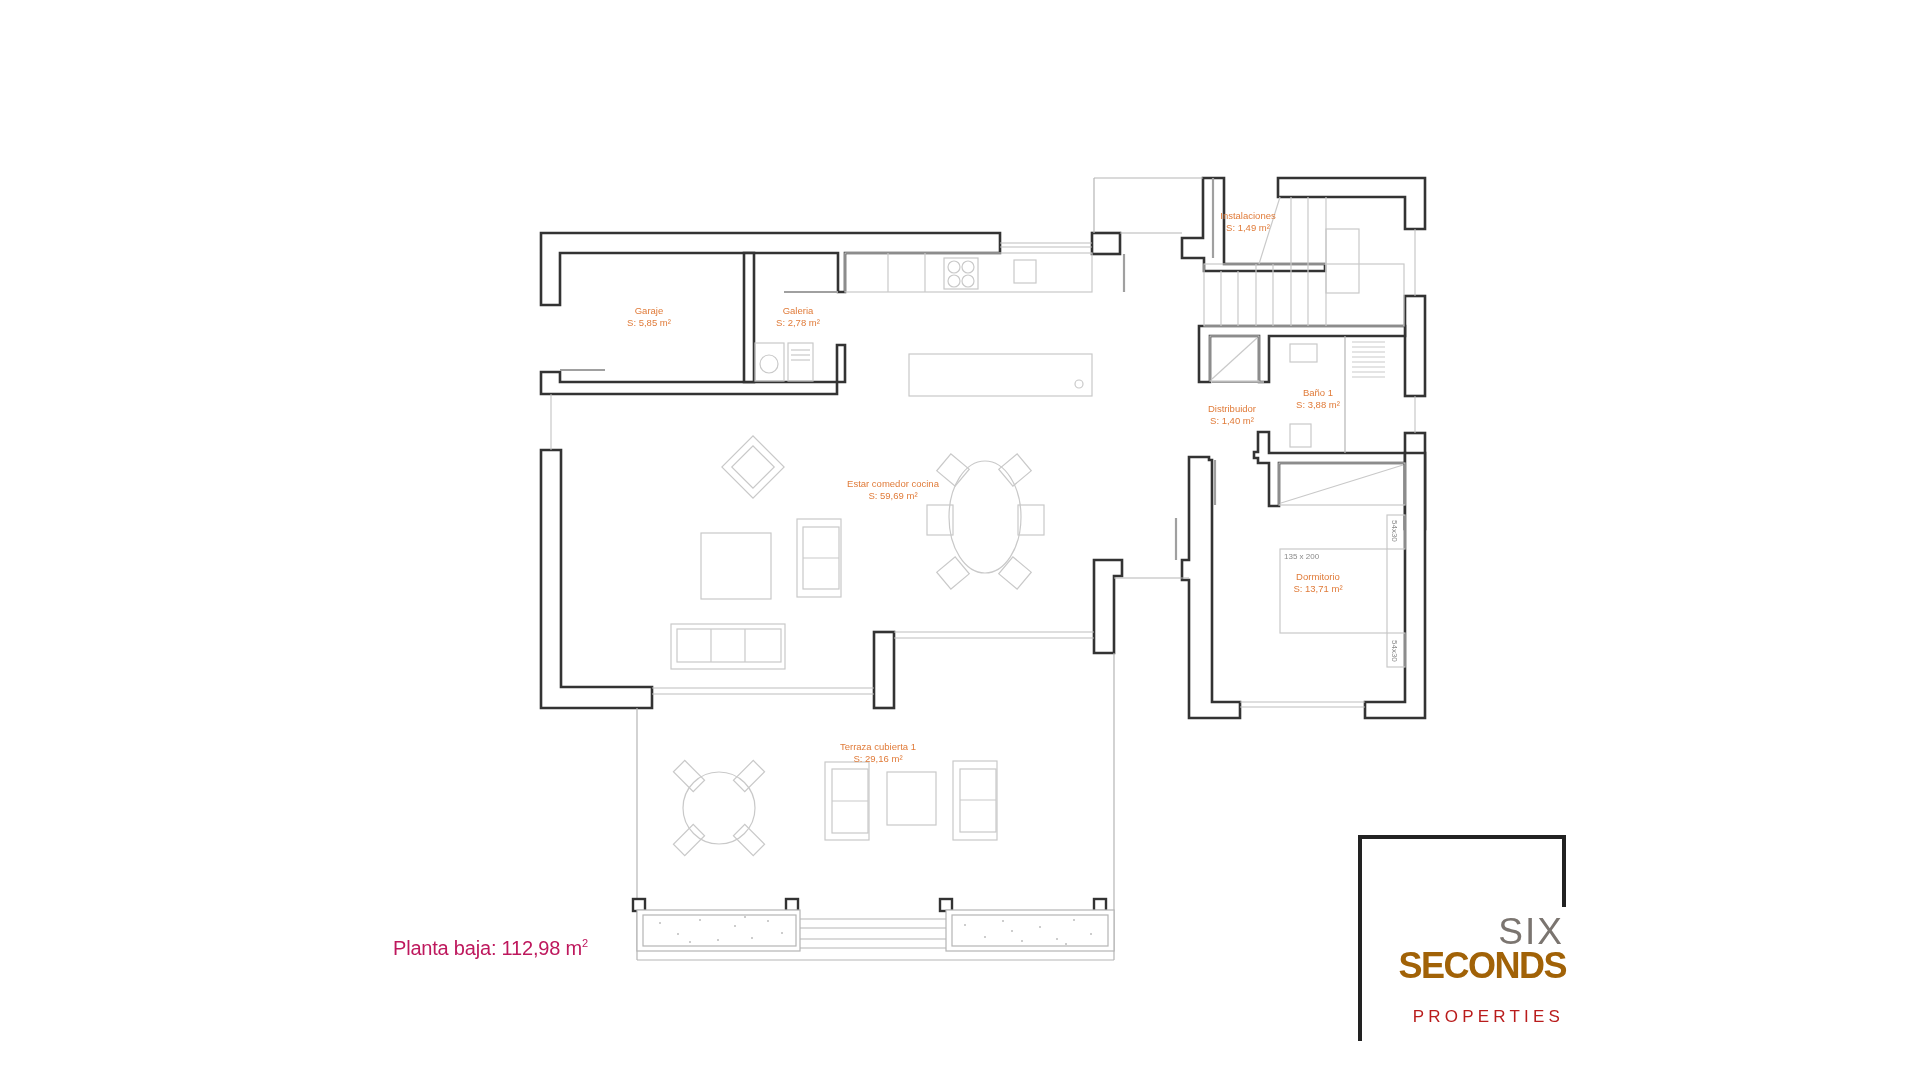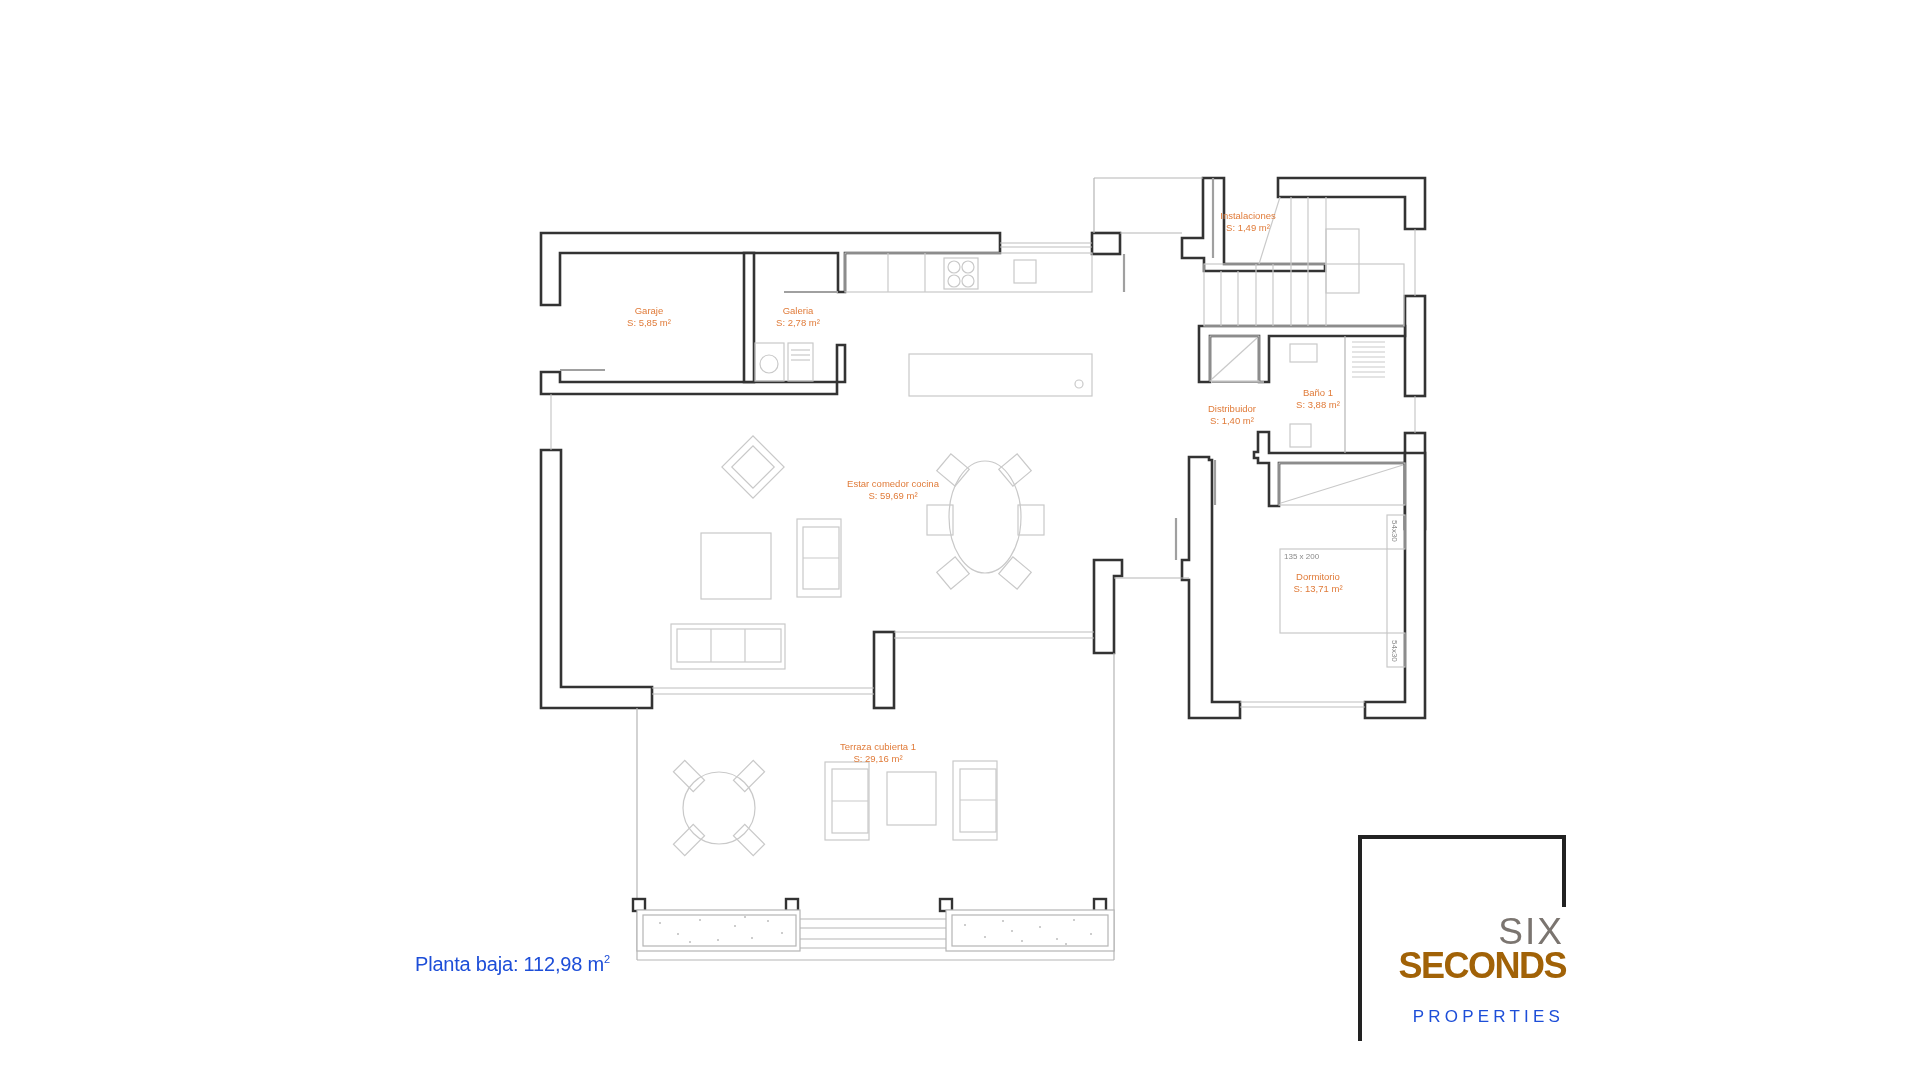--- a/index.html
+++ b/index.html
@@ -8,42 +8,42 @@
   .wall { fill: #ffffff; stroke: #333333; stroke-width: 2.6; stroke-linejoin: miter; }
   .thin { fill: none; stroke: #c9c9c9; stroke-width: 1.2; }
   .thin2 { fill: none; stroke: #b5b5b5; stroke-width: 1.2; }
   .glass { fill: none; stroke: #bdbdbd; stroke-width: 1; }
   .door { fill: none; stroke: #a0a0a0; stroke-width: 2.2; }
   .col { fill: #ffffff; stroke: #333333; stroke-width: 2.4; }
   .planter { fill: #ffffff; stroke: #b5b5b5; stroke-width: 1.2; }
   .room-label { font-family: "Liberation Sans", sans-serif; font-size: 9.5px; fill: #e07b39; text-anchor: middle; }
   .dim-label { font-family: "Liberation Sans", sans-serif; font-size: 8px; fill: #8a8a8a; }
   .plan-total {
-    position: absolute; left: 415px; top: 937px;
-    font-family: "Liberation Sans", sans-serif; font-size: 20px; color: #1d4ed8; letter-spacing: -0.2px; margin-top: 16px;
+    position: absolute; left: 393px; top: 937px;
+    font-family: "Liberation Sans", sans-serif; font-size: 20px; color: #be185d; letter-spacing: -0.2px;
   }
   .plan-total sup { font-size: 11px; }
   .logo {
     position: absolute; left: 1358px; top: 835px; width: 208px; height: 251px;
   }
   .logo-frame-left { position: absolute; left: 0; top: 0; width: 4px; height: 206px; background: #222; }
   .logo-frame-top { position: absolute; left: 0; top: 0; width: 208px; height: 4px; background: #222; }
   .logo-frame-bottom { position: absolute; left: 0; bottom: 0; width: 208px; height: 4px; background: #222; }
   .logo-frame-right { position: absolute; right: 0; top: 0; width: 4px; height: 72px; background: #222; }
   .logo-six {
     position: absolute; right: 2px; top: 78px; font-family: "Liberation Sans", sans-serif;
     font-size: 37px; color: #7b7570; letter-spacing: 2px; line-height: 1;
   }
   .logo-seconds {
     position: absolute; right: 0px; top: 113px; font-family: "Liberation Sans", sans-serif;
     font-size: 36px; font-weight: bold; color: #a16207; letter-spacing: -1.5px; line-height: 1;
   }
   .logo-properties {
     position: absolute; right: 2px; top: 173px; font-family: "Liberation Sans", sans-serif;
-    font-size: 17px; color: #1d4ed8; letter-spacing: 4.2px; line-height: 1;
+    font-size: 17px; color: #b91c1c; letter-spacing: 4.2px; line-height: 1;
   }
 </style>
 </head>
 <body>
 
 <svg id="plan" viewBox="0 0 1920 1080" xmlns="http://www.w3.org/2000/svg">
 
   <g>
 
     <path class="wall" d="M541,233 L1000,233 L1000,253 L845,253 L845,292 L838,292 L838,253 L560,253 L560,305 L541,305 Z"></path>

